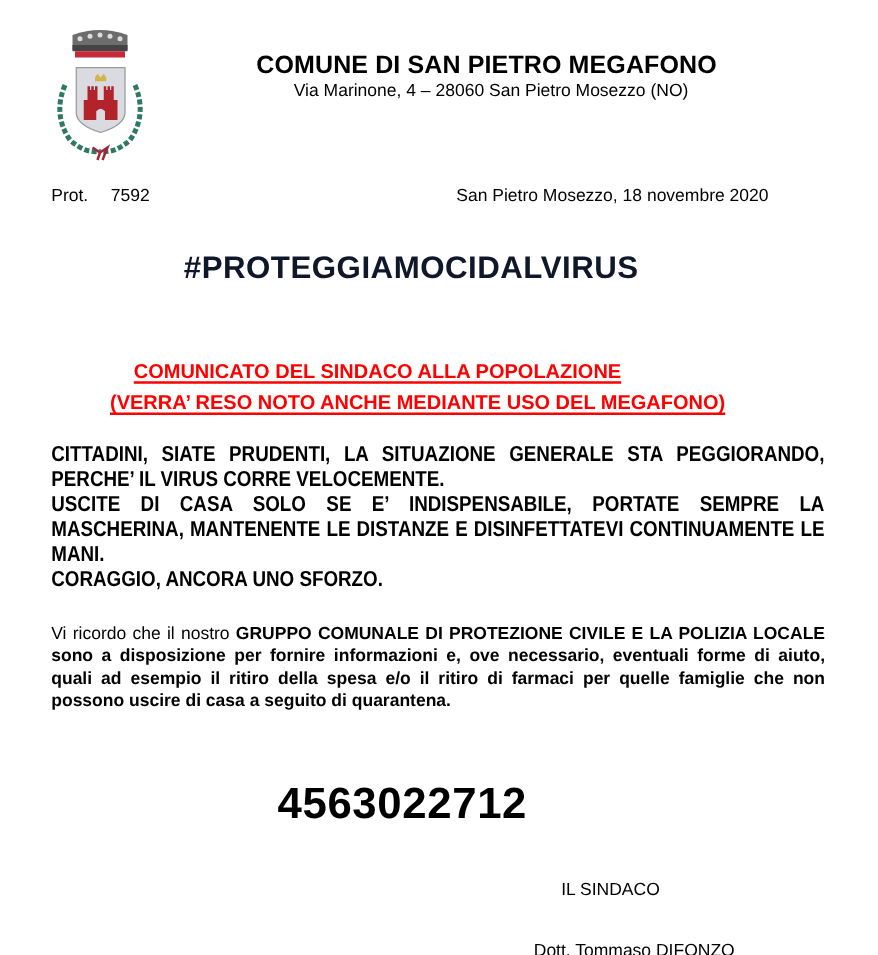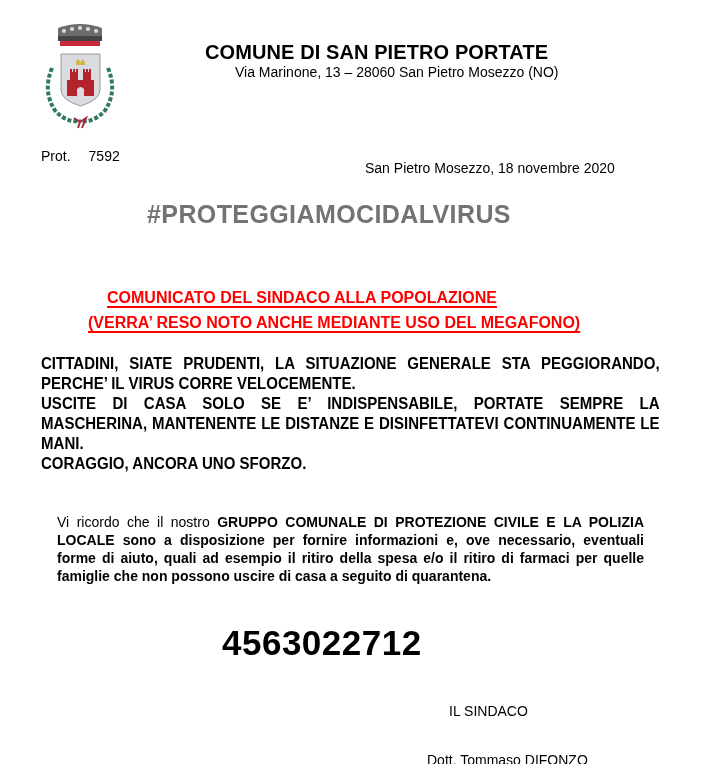--- a/index.html
+++ b/index.html
@@ -3,29 +3,29 @@
 <meta charset="utf-8">
 <style>
   html, body { margin: 0; padding: 0; background: #ffffff; }
   body { width: 702px; height: 764px; position: relative; overflow: hidden; font-family: "Liberation Sans", sans-serif; color: #000; }
   .abs { position: absolute; }
   #crest { left: 36px; top: 22px; width: 88px; height: 110px; }
   #title { left: 205px; top: 41px; font-size: 20px; font-weight: bold; letter-spacing: 0.1px; white-space: nowrap; }
   #address { left: 235px; top: 64px; font-size: 14px; white-space: nowrap; }
   #prot { left: 41px; top: 148px; font-size: 14px; white-space: nowrap; }
   #prot .num { margin-left: 18px; }
-  #place-date { left: 365px; top: 148px; font-size: 14px; white-space: nowrap; margin-top: 12px; }
-  #hashtag { left: 147px; top: 200px; font-size: 25px; font-weight: 900; color: #737373; letter-spacing: 0.4px; white-space: nowrap; font-family: "Liberation Sans", sans-serif; }
+  #place-date { left: 365px; top: 148px; font-size: 14px; white-space: nowrap; }
+  #hashtag { left: 147px; top: 200px; font-size: 25px; font-weight: 900; color: #0f172a; letter-spacing: 0.4px; white-space: nowrap; font-family: "Liberation Sans", sans-serif; }
   .redline { color: #ff0000; font-weight: bold; font-size: 16px; text-decoration: underline; text-decoration-thickness: 2px; text-underline-offset: 3px; white-space: nowrap; }
   #comunicato-1 { left: 107px; top: 289px; }
   #comunicato-2 { left: 88px; top: 314px; text-align: center; }
   #appeal { left: 41px; top: 353px; width: 619px; font-size: 17.3px; font-weight: bold; line-height: 20px; transform: scaleX(0.87); transform-origin: left top; width: 711px; }
   #appeal p { margin: 0; text-align: justify; text-align-last: left; }
   #notice { left: 41px; top: 497px; width: 619px; font-size: 14px; font-weight: bold; line-height: 18px; }
-  #notice p { margin: 16px; text-align: justify; }
+  #notice p { margin: 0; text-align: justify; }
   #notice .n { font-weight: normal; }
   #hours { left: 41px; top: 585px; font-size: 14px; line-height: 18px; white-space: nowrap; }
   #hours b { font-weight: bold; }
   #phone { left: 222px; top: 623px; font-size: 35px; font-weight: bold; letter-spacing: 0.5px; }
   #sign-role { left: 449px; top: 703px; font-size: 14px; text-align: center; }
   #sign-name { left: 427px; top: 712px; font-size: 14px; margin-top: 40px; }
 </style>
 </head>
 <body>
 
@@ -55,22 +55,22 @@
       <rect x="53" y="47" width="2" height="3" fill="#b3232b"></rect>
     <rect x="31" y="58" width="27" height="16" fill="#b3232b"></rect>
     <path d="M41 74 L41 67 Q44.5 63 48 67 L48 74 Z" fill="#d9dbe0"></path>
 
     <path d="M16 46 Q6 70 20 90 Q32 101 44 99" fill="none" stroke="#2f7a5e" stroke-width="4" stroke-dasharray="4 2"></path>
     <path d="M72 46 Q82 70 68 90 Q56 101 44 99" fill="none" stroke="#2f7a5e" stroke-width="4" stroke-dasharray="4 2"></path>
     <path d="M38 96 L44 100 L50 96 L46 106 M42 106 L44 100" fill="none" stroke="#a0283a" stroke-width="2"></path>
   </svg>
 </div>
 
-<div id="title" class="abs">COMUNE DI SAN PIETRO PORTATE</div>
-<div id="address" class="abs">Via Marinone, 13 – 28060 San Pietro Mosezzo (NO)</div>
+<div id="title" class="abs">COMUNE DI SAN PIETRO MEGAFONO</div>
+<div id="address" class="abs">Via Marinone, 4 – 28060 San Pietro Mosezzo (NO)</div>
 
 <div id="prot" class="abs">
   <span>Prot.</span><span class="num">7592</span>
 </div>
 <div id="place-date" class="abs">San Pietro Mosezzo, 18 novembre 2020</div>
 
 <div id="hashtag" class="abs">#PROTEGGIAMOCIDALVIRUS</div>
 
 <div id="comunicato-1" class="abs redline">COMUNICATO DEL SINDACO ALLA POPOLAZIONE</div>
 <div id="comunicato-2" class="abs redline">(VERRA’ RESO NOTO ANCHE MEDIANTE USO DEL MEGAFONO)</div>

